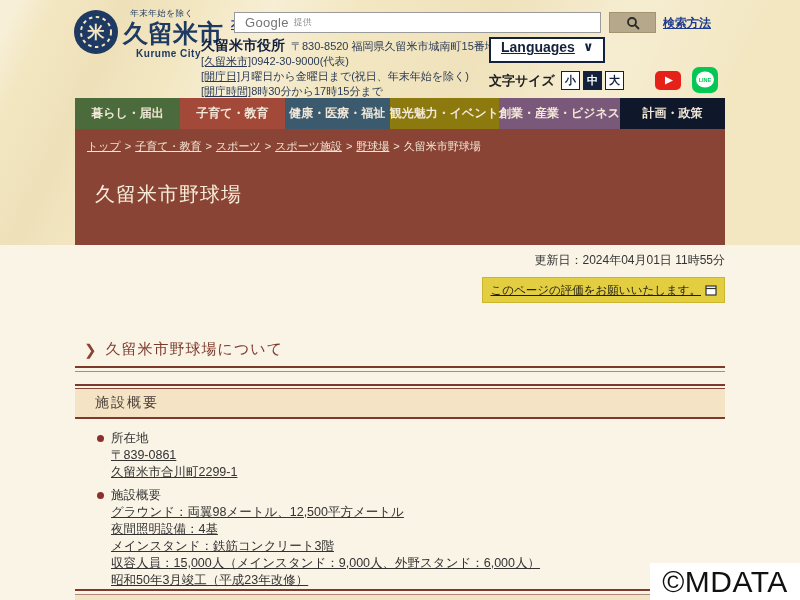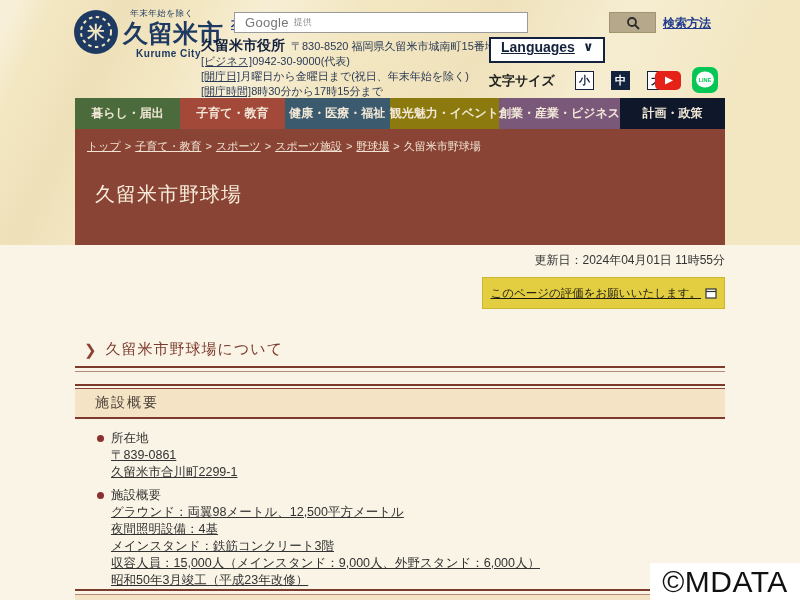--- a/index.html
+++ b/index.html
@@ -17,21 +17,21 @@
       linear-gradient(115deg, rgba(255,255,255,.35) 0 2%, rgba(255,255,255,0) 6%, rgba(222,205,160,.25) 14%, rgba(255,255,255,0) 22%, rgba(255,255,255,.3) 30%, rgba(255,255,255,0) 40%, rgba(222,205,160,.2) 55%, rgba(255,255,255,.25) 70%, rgba(255,255,255,0) 85%);
   }
   
   .emblem { position:absolute; left:73; top:9px; left:73px; }
   .logo-text { position:absolute; left:123px; top:8px; width:78px; text-align:center; color:#1e3a63; }
   .logo-tagline { font-size:8.5px; letter-spacing:.5px; white-space:nowrap; }
   .logo-name { font-size:25px; font-weight:bold; line-height:1.1; white-space:nowrap;text-align:center; }
   .logo-en { font-size:10px; font-weight:bold; letter-spacing:.5px; white-space:nowrap; text-align:right; }
   .skip-link { position:absolute; left:201px; top:16px; font-size:12px; font-weight:bold; color:#1e3a8c; text-decoration:underline; cursor:pointer;margin-left:30px; }
   .search-input {
-    position:absolute; left:234px; top:12px; width:294px; height:21px;
+    position:absolute; left:234px; top:12px; width:367px; height:21px;
     background:#fff; border:1px solid #9a9a9a; display:flex; align-items:center; padding-left:10px; cursor:text;
   }
   .g-brand { font-size:13px; color:#757575; letter-spacing:.3px; }
   .g-sub { font-size:9px; color:#8a8a8a; margin-left:5px; }
   .search-btn {
     position:absolute; left:609px; top:12px; width:47px; height:21px;
     background:#b6a98b; border:1px solid #a2946f; display:flex; align-items:center; justify-content:center; cursor:pointer;
   }
   .help-link { position:absolute; left:663px; top:15px; font-size:12px; font-weight:bold; color:#1e3a8c; text-decoration:underline; cursor:pointer; }
   .office { position:absolute; left:201px; top:37px; width:290px; color:#2b3a55; }
@@ -39,41 +39,41 @@
   .office-name { font-size:14px; font-weight:bold; color:#14213d; margin-right:6px; }
   .office-line { font-size:11px; line-height:15px; white-space:nowrap; }
   .u { text-decoration:underline; }
   .office-link { color:#1e3a8c; text-decoration:underline; cursor:pointer; }
   .languages-btn {
     position:absolute; left:489px; top:37px; height:26px; padding:0 10px;
     background:#fff; border:2px solid #14213d; display:flex; gap:8px; cursor:pointer;
   }
   .languages-label { font-size:14px; font-weight:bold; color:#14213d; text-decoration:underline; }
   .languages-chevron { font-size:13px; font-weight:bold; color:#14213d; }
-  .fontsize { position:absolute; left:489px; top:71px; display:flex; align-items:center; gap:17px; }
+  .fontsize { position:absolute; left:489px; top:71px; display:flex; align-items:center; gap:3px; }
   .fontsize-label { font-size:13px; font-weight:bold; color:#222; margin-right:3px; }
   .fs-btn { width:19px; height:19px; font-size:11px; font-weight:bold; display:flex; align-items:center; justify-content:center;
     background:#fff; border:1px solid #14213d; color:#14213d; cursor:pointer; }
   .fs-btn.selected { background:#14213d; color:#fff; }
   .yt-btn { position:absolute; left:655px; top:71px; cursor:pointer; }
   .line-btn { position:absolute; left:692px; top:67px; cursor:pointer; }
   
   .nav { position:absolute; left:75px; top:98px; width:650px; height:31px; display:flex; }
   .nav-item { flex:1; display:flex; align-items:center; justify-content:center; cursor:pointer; }
   .nav-item span { font-size:12px; font-weight:bold; color:#f2e8d8; white-space:nowrap; }
   
   .banner { position:absolute; left:75px; top:129px; width:650px; height:116px; background:#8a4435; }
   .breadcrumb { position:absolute; left:12px; top:10px; font-size:11px; color:#f2e4d4; white-space:nowrap; }
   .breadcrumb .bc-link { text-decoration:underline; cursor:pointer; }
   .breadcrumb .bc-sep { margin:0 4px; }
   .page-title { position:absolute; left:20px; top:52px; font-size:20px; font-weight:500; color:#f7ecd9; letter-spacing:1px; }
   
   .updated { position:absolute; left:75px; top:252px; width:650px; text-align:right; font-size:12px; color:#333; }
   .feedback-box {
-    position:absolute; top:277px; right:75px; height:32px; background:#e3cd40; border:1px solid #cdb62e;
+    position:absolute; top:277px; right:75px; height:26px; background:#e3cd40; border:1px solid #cdb62e;
     display:flex; align-items:center; padding:0 7px; gap:4px; cursor:pointer;
   }
   .feedback-box span { font-size:11.5px; color:#1c1c10; text-decoration:underline; }
   
   .about-heading { position:absolute; left:84px; top:340px; display:flex; align-items:center; gap:9px; }
   .about-chevron { color:#8a4334; font-size:15px; font-weight:bold; }
   .about-text { font-size:15px; color:#7c3a2c; letter-spacing:1px; }
   .dbl-rule { position:absolute; left:75px; width:650px; height:6px; border-top:2px solid #7c3a2c; border-bottom:1px solid #b08a76; }
   .rule-about { top:366px; }
   .overview-wrap { position:absolute; left:75px; top:384px; width:650px; }
@@ -123,21 +123,21 @@
       <line x1="9" y1="9" x2="13" y2="13" stroke="#2a2a2a" stroke-width="1.8"></line>
     </svg>
   </div>
   <a class="help-link">検索方法</a>
 
   <div class="office">
     <div class="office-line1">
       <span class="office-name">久留米市役所</span><span>〒830-8520 福岡県久留米市城南町15番地3</span><span class="office-link">[アクセス]</span>
     </div>
     <div class="office-line">
-      <span class="u">[ビジネス]</span><span>0942-30-9000(代表)</span>
+      <span class="u">[久留米市]</span><span>0942-30-9000(代表)</span>
     </div>
     <div class="office-line">
       <span class="u">[開庁日]</span><span>月曜日から金曜日まで(祝日、年末年始を除く)</span>
     </div>
     <div class="office-line">
       <span class="u">[開庁時間]</span><span>8時30分から17時15分まで</span>
     </div>
   </div>
 
   <div class="languages-btn">

